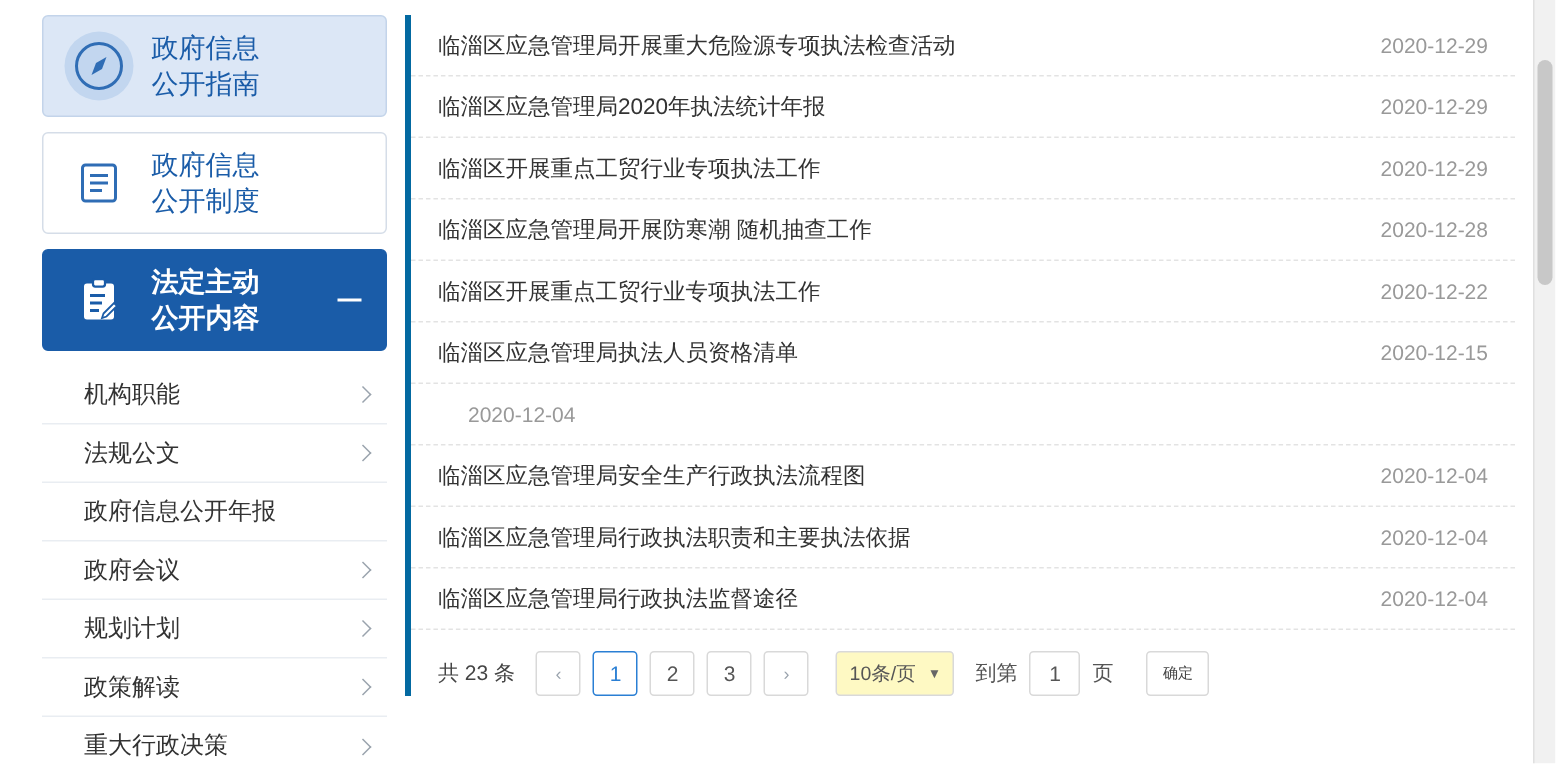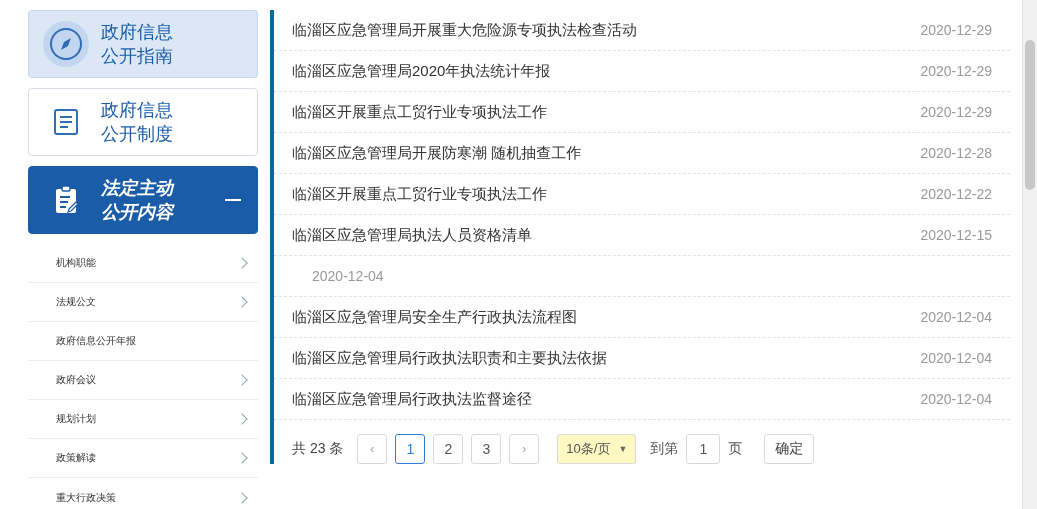--- a/index.html
+++ b/index.html
@@ -43,21 +43,20 @@
     background: #dce7f6;
     border-color: #c3d4ea;
   }
   .side-card.system {
     background: #ffffff;
     border-color: #d5dde8;
   }
   .side-card.active {
     background: #1a5ca8;
     border-color: #1a5ca8;
-    font-style: italic;
   }
   .card-icon {
     width: 46px;
     height: 46px;
     border-radius: 50%;
     display: flex;
     align-items: center;
     justify-content: center;
     flex: 0 0 auto;
     margin-right: 12px;
@@ -94,21 +93,21 @@
 
   .nav-list {
     margin-top: 2px;
   }
   .nav-item {
     position: relative;
     height: 39px;
     display: flex;
     align-items: center;
     border-bottom: 1px solid #e9edf2;
-    font-size: 10px;
+    font-size: 16px;
     color: #333333;
     padding-left: 28px;
     box-sizing: border-box;
   }
   .nav-item:last-child { border-bottom: none; }
   .nav-chevron {
     position: absolute;
     right: 12px;
     top: 50%;
     transform: translateY(-50%) rotate(45deg);
@@ -224,21 +223,21 @@
     font-family: "Liberation Sans", sans-serif;
     background: #fff;
   }
   .pg-confirm {
     height: 30px;
     border: 1px solid #d9d9d9;
     border-radius: 3px;
     background: #fff;
     padding: 0 10px;
     margin-left: 14px;
-    font-size: 14px;
+    font-size: 10px;
     color: #444;
     box-sizing: border-box;
     display: inline-flex;
     align-items: center;
     font-family: Liberation Sans, sans-serif;
   }
 
   
   .scroll-track {
     position: absolute;

